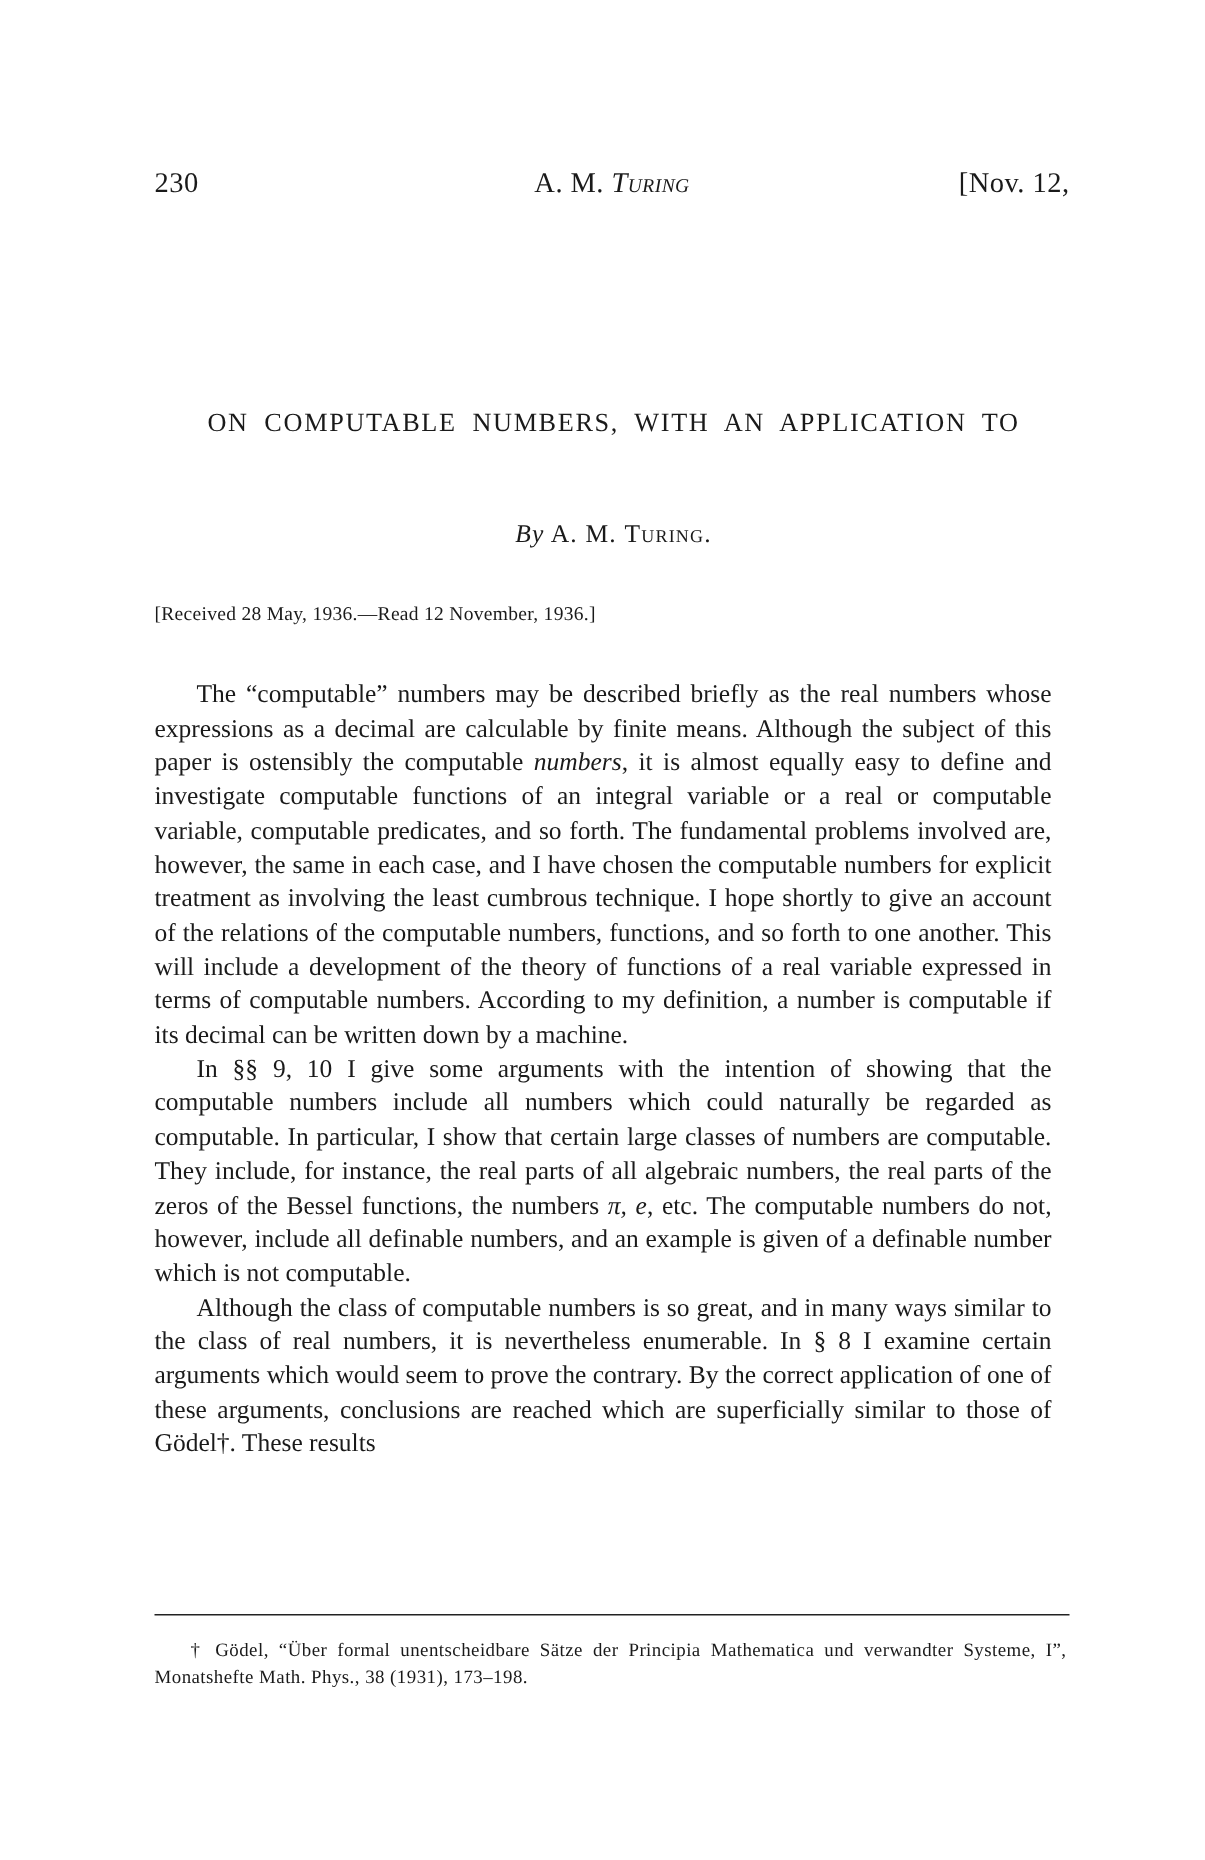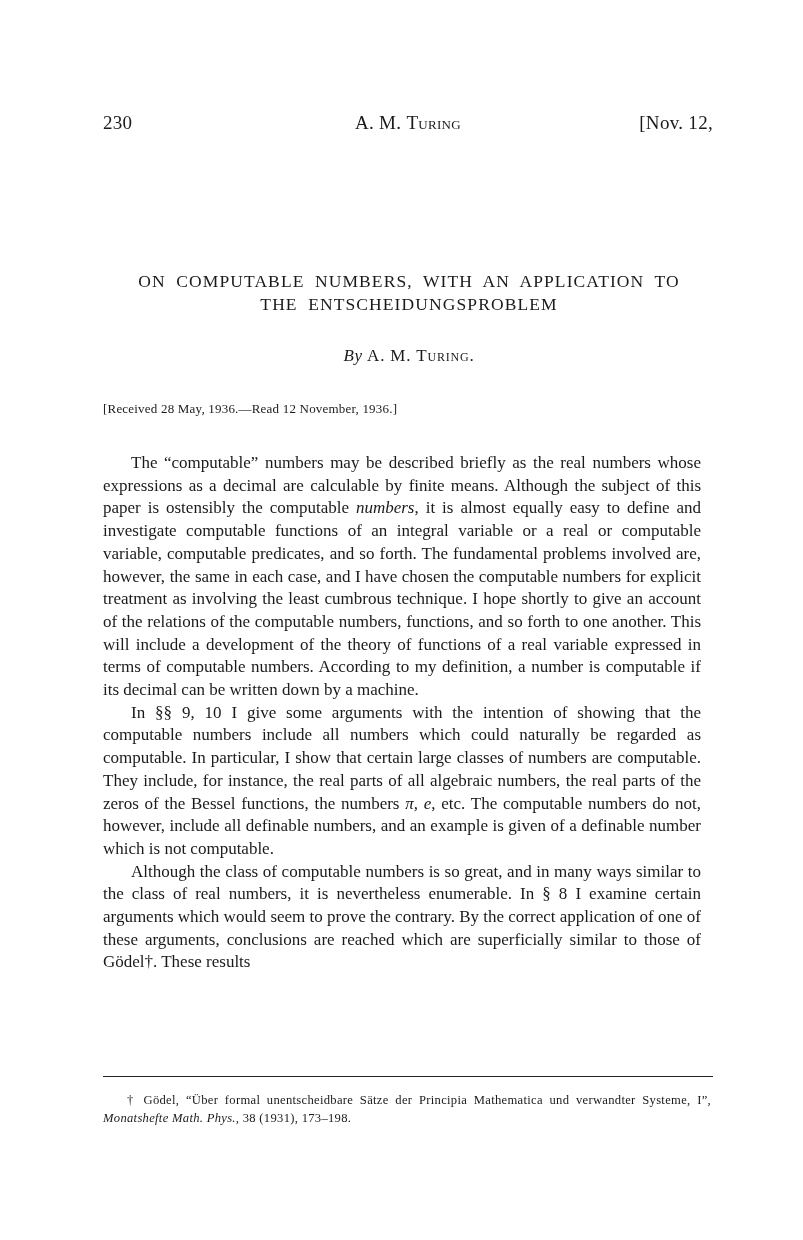--- a/index.html
+++ b/index.html
@@ -7,21 +7,21 @@
     width: 803px; height: 1240px; position: relative; overflow: hidden;
     font-family: "Liberation Serif", "DejaVu Serif", serif; color: #1a1a1a;
   }
   .page { position: absolute; left: 0; top: 0; width: 685px; height: 1240px; }
   .running-head {
     position: absolute; top: 112px; left: 103px; width: 610px; height: 24px;
     font-size: 19px; letter-spacing: 0.3px;
   }
   .running-head .pg { position: absolute; left: 0; top: 0; }
   .running-head .auth { position: absolute; left: 0; right: 0; top: 0; text-align: center; }
-  .running-head .auth .sc { font-variant: small-caps; }
+  .running-head .auth .sc { font-variant: small-caps; font-style: italic; }
   .running-head .date { position: absolute; right: 0; top: 0; }
 
   .title {
     position: absolute; top: 270px; left: 103px; width: 612px; text-align: center;
     font-size: 17.5px; line-height: 23px; letter-spacing: 1.1px; word-spacing: 5px;
   }
   .byline {
     position: absolute; top: 346px; left: 103px; width: 612px; text-align: center;
     font-size: 17px; letter-spacing: 0.8px;
   }
@@ -39,36 +39,35 @@
   .body-text i { font-style: italic; margin-top: 47px; }
   .rule {
     position: absolute; top: 1076px; left: 103px; width: 610px; height: 0;
     border-top: 1px solid #222;
   }
   .footnote {
     position: absolute; top: 1091px; left: 103px; width: 608px;
     font-size: 12.6px; line-height: 18px; text-align: justify; letter-spacing: 0.3px;
   }
   .footnote p { margin: 0; text-indent: 24px; }
-  .footnote .jn { font-style: italic; }
+  .footnote .jn { }
 </style>
 </head>
 <body>
 
 <div class="page">
 
   <div class="running-head">
     <span class="pg">230</span>
     <span class="auth"><span>A. M.</span> <span class="sc">Turing</span></span>
     <span class="date">[Nov. 12,</span>
   </div>
 
   <div class="title">
     <div>ON COMPUTABLE NUMBERS, WITH AN APPLICATION TO</div>
-    <div>THE ENTSCHEIDUNGSPROBLEM</div>
   </div>
 
   <div class="byline">
     <span class="by">By</span>
     <span>A. M.</span>
     <span class="sc">Turing.</span>
   </div>
 
   <div class="received">[Received 28 May, 1936.—Read 12 November, 1936.]</div>
 

